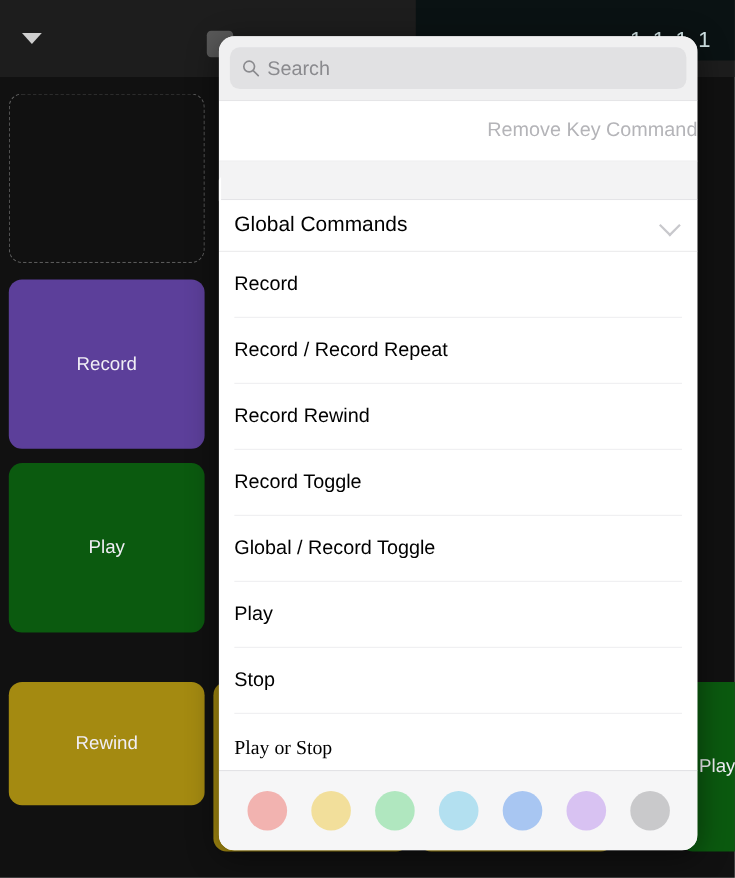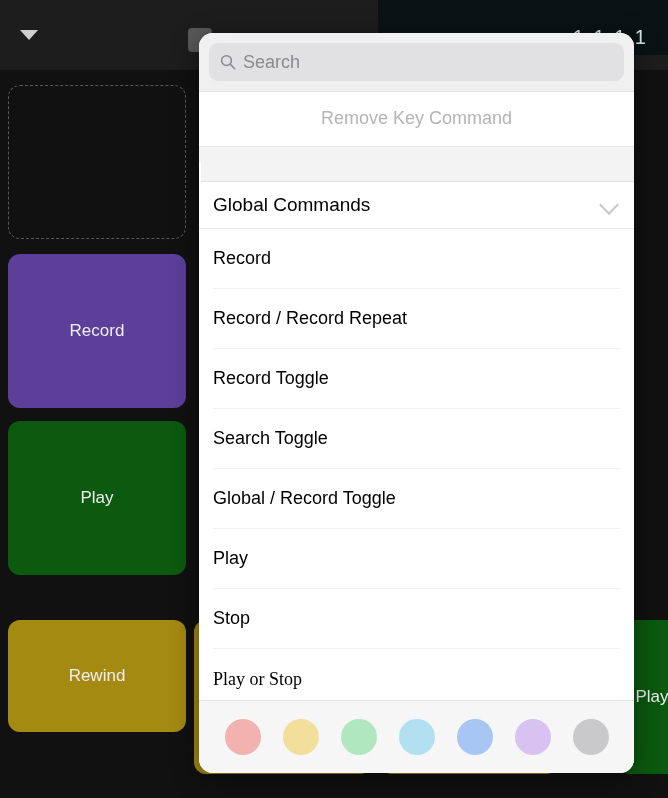--- a/index.html
+++ b/index.html
@@ -118,21 +118,21 @@
     color: #333;
     width: 100%;
   }
   .search-field input::placeholder { color: #8a8a8e; }
 
   .remove-row {
     height: 56px;
     background: #ffffff;
     display: flex;
     align-items: center;
-    justify-content: center;
+    justify-content: flex-end;
     color: #b4b4b8;
     font-size: 18px;
     border-bottom: 1px solid #e9e9eb;
   }
 
   .spacer-row {
     height: 36px;
     background: #f3f3f4;
     border-bottom: 1px solid #e3e3e6;
   }
@@ -245,24 +245,24 @@
   </div>
 
   <div class="cmd-list">
     <div class="cmd-item">
         <span>Record</span>
       </div>
     <div class="cmd-item">
         <span>Record / Record Repeat</span>
       </div>
     <div class="cmd-item">
+        <span>Record Rewind</span>
+      </div>
+    <div class="cmd-item">
         <span>Record Toggle</span>
-      </div>
-    <div class="cmd-item">
-        <span>Search Toggle</span>
       </div>
     <div class="cmd-item">
         <span>Global / Record Toggle</span>
       </div>
     <div class="cmd-item">
         <span>Play</span>
       </div>
     <div class="cmd-item">
         <span>Stop</span>
       </div>

